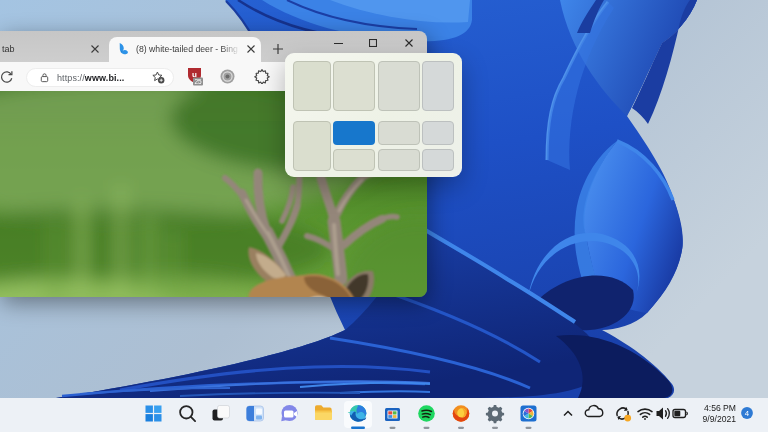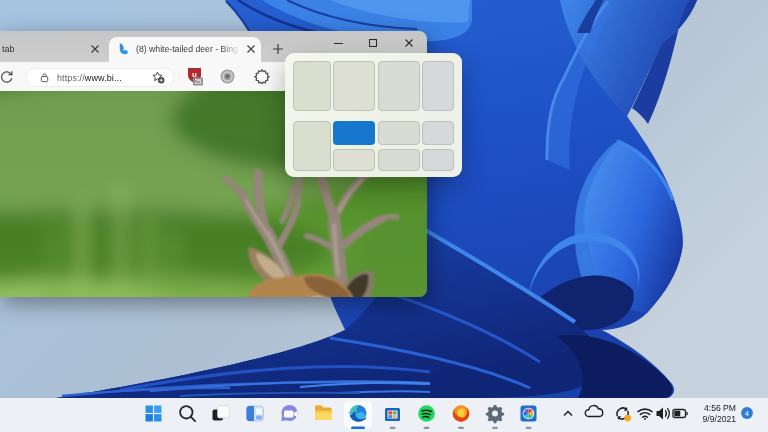--- a/index.html
+++ b/index.html
@@ -115,21 +115,21 @@
     <div class="abs" style="left:0;top:31px;width:100%;height:28.5px;background:#f8f8f8;"></div>
     <svg class="abs" style="left:-1px;top:38px" width="15" height="15" viewBox="0 0 24 24">
       <path d="M19.6 8.8 a8.3 8.3 0 1 0 0.8 6" fill="none" stroke="#4a4a4a" stroke-width="2"></path>
       <path d="M20.6 3.6 v5.4 h-5.4" fill="none" stroke="#4a4a4a" stroke-width="2"></path>
     </svg>
     <div class="abs" style="left:26px;top:36.5px;width:148px;height:19px;background:#ffffff;border-radius:10px;border:1px solid #ededed;box-sizing:border-box;"></div>
     <svg class="abs" style="left:39px;top:40.5px" width="11" height="11" viewBox="0 0 24 24">
       <rect x="5" y="10" width="14" height="11" rx="2.5" fill="none" stroke="#4a4a4a" stroke-width="2"></rect>
       <path d="M8.5 10 V7.5 a3.5 3.5 0 0 1 7 0 V10" fill="none" stroke="#4a4a4a" stroke-width="2"></path>
     </svg>
-    <span class="abs" style="left:57px;top:41.5px;font-size:9px;letter-spacing:0.1px;color:#5f6368;">https://<span style="color:#202124;font-weight:normal;">www.bi...</span></span>
+    <span class="abs" style="left:57px;top:41.5px;font-size:9px;letter-spacing:0.1px;color:#5f6368;">https://<span style="color:#202124;font-weight:bold;">www.bi...</span></span>
     <svg class="abs" style="left:151px;top:39px" width="14" height="14" viewBox="0 0 24 24">
       <path d="M11 3.5 l2.3 5 5.5.6 -4.1 3.7 1.1 5.4 -4.8-2.8 -4.8 2.8 1.1-5.4 -4.1-3.7 5.5-.6 Z" fill="none" stroke="#4a4a4a" stroke-width="1.7" stroke-linejoin="round"></path>
       <circle cx="17.5" cy="17.5" r="5.5" fill="#4a4a4a"></circle>
         <path d="M17.5 14.8 v5.4 M14.8 17.5 h5.4" stroke="#f8f8f8" stroke-width="1.5"></path>
     </svg>
 
     <svg class="abs" style="left:187px;top:36px" width="16" height="19" viewBox="0 0 16 19">
       <path d="M1 1 h13 v7 c0 4 -2.8 6 -6.5 8 C3.8 14 1 12 1 8 Z" fill="#b02a30"></path>
       <text x="7.5" y="9.5" font-size="8" fill="#fff" text-anchor="middle" font-family="Liberation Sans" font-weight="bold">u</text>
       <rect x="6" y="10.5" width="10" height="8" rx="1" fill="#909090"></rect>

